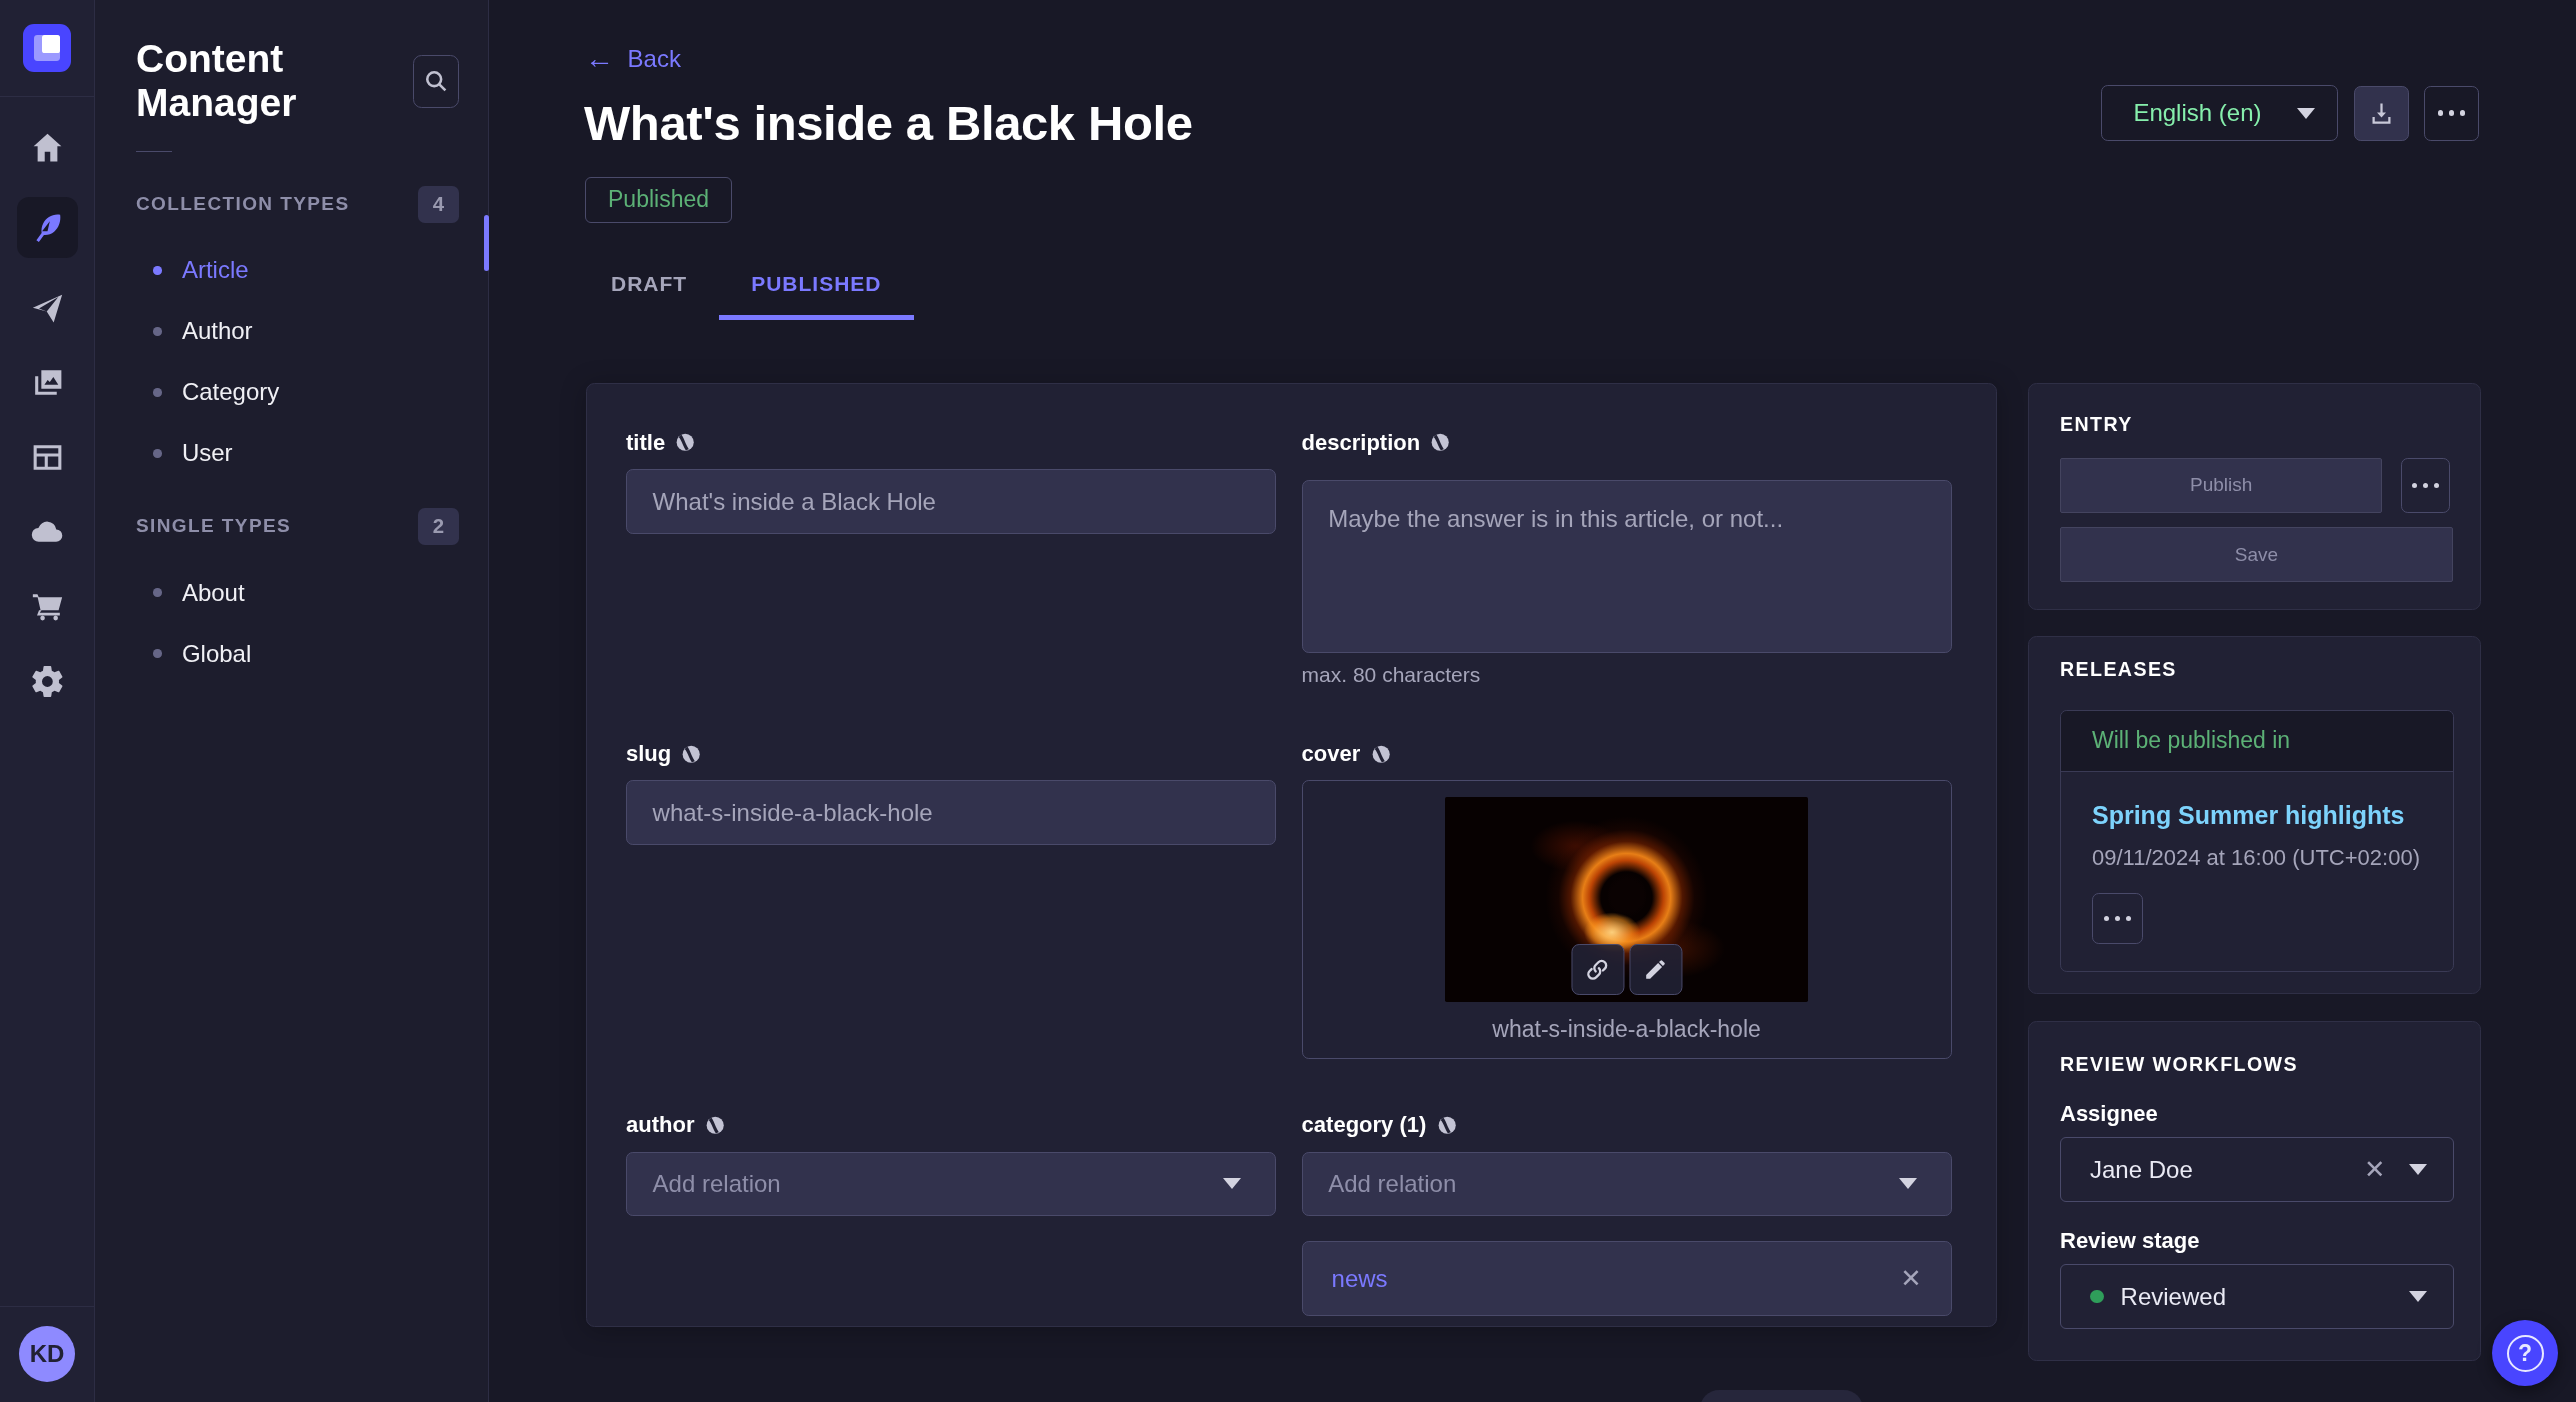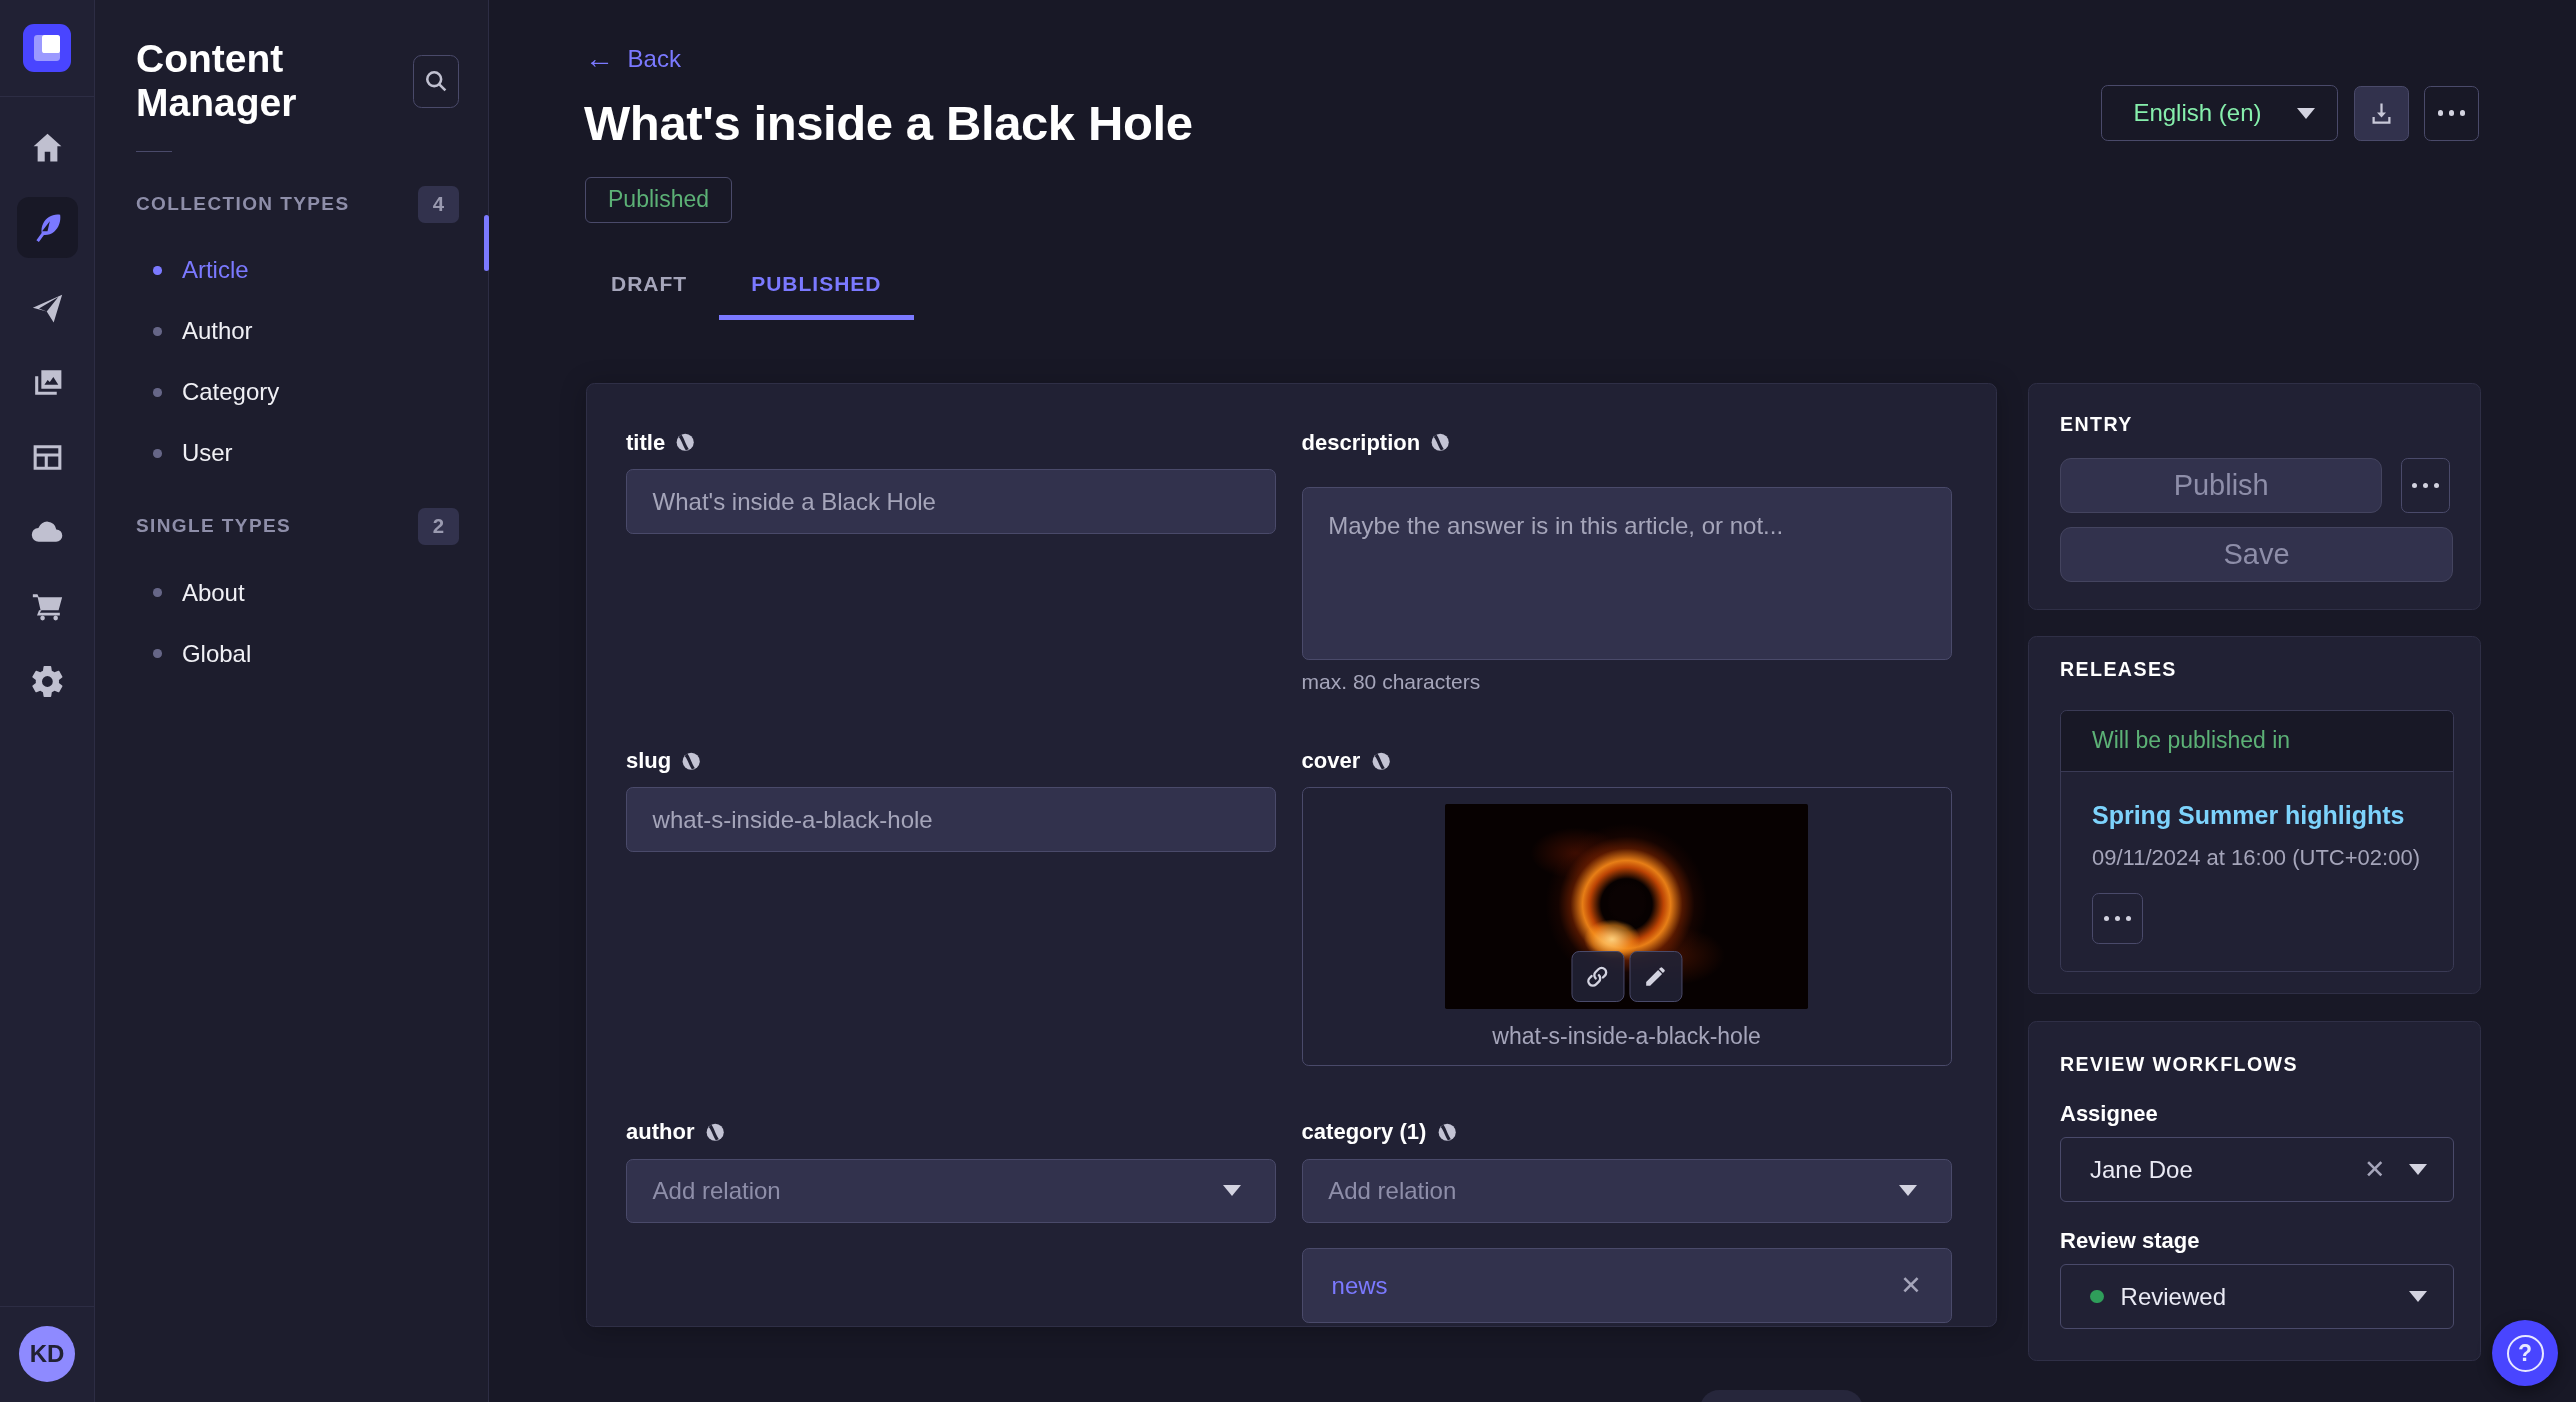--- a/index.html
+++ b/index.html
@@ -78,21 +78,21 @@
 
   
   .form-card { width:1411px; height:944px; background:#212134; border:0.9px solid #2f2f46; border-radius:8.5px;
     padding:41px 39px 0; box-shadow:0 3.4px 25.6px rgba(0,0,0,.25); }
   .grid2 { display:grid; grid-template-columns:650px 650px; column-gap:25.6px; }
   .field-label-row { display:flex; align-items:center; gap:10.2px; height:36px; }
   .field-label { font-size:22px; font-weight:bold; color:#fff; }
   .globe { width:20.4px; height:20.4px; }
   .input-box { margin-top:8.5px; height:65px; background:#32324d; border:0.9px solid #4a4a6a; border-radius:6.8px;
     display:flex; align-items:center; padding:0 25.6px; font-size:24px; color:#a5a5ba; }
-  .textarea-box { margin-top:26px; height:173px; background:#32324d; border:0.9px solid #4a4a6a; border-radius:6.8px;
+  .textarea-box { margin-top:19px; height:173px; background:#32324d; border:0.9px solid #4a4a6a; border-radius:6.8px;
     padding:22px 25.6px; font-size:24px; color:#a5a5ba; line-height:1.35; }
   .hint { margin-top:10.2px; font-size:21px; color:#a5a5ba; }
   .row-2 { margin-top:49px; }
   .row-3 { margin-top:48px; }
 
   .cover-card { margin-top:8.5px; height:279px; background:#212134; border:0.9px solid #4a4a6a; border-radius:6.8px;
     display:flex; flex-direction:column; align-items:center; }
   .blackhole { margin-top:16px; width:363px; height:205px; border-radius:1.7px; position:relative; overflow:hidden;
     background:
       radial-gradient(36px 25.6px at 46% 66%, rgba(255,214,130,.95), rgba(255,150,30,.55) 55%, rgba(120,40,0,0) 78%),
@@ -115,21 +115,21 @@
     display:flex; align-items:center; justify-content:space-between; padding:0 29px;gap:20px; }
   .relation-chip-card .rel { font-size:24px; color:#7b79ff; cursor:pointer; }
   .x-icon { font-size:25.6px; color:#a5a5ba; cursor:pointer; line-height:1; }
 
   
   .side { width:453px; display:flex; flex-direction:column; }
   .panel { background:#212134; border:0.9px solid #2f2f46; border-radius:8.5px; margin-bottom:26.4px; }
   .panel-heading { font-size:19.6px; font-weight:bold; letter-spacing:1.4px; color:#fff; }
   .entry-panel { padding:29px 30px 27px 31px; }
   .entry-btn-row { display:flex; gap:19px; margin-top:22px; }
-  .btn { border-radius:11px; font-size:29px; display:flex; align-items:center; justify-content:center; cursor:pointer; }
+  .btn { border-radius:2px; font-size:19px; display:flex; align-items:center; justify-content:center; cursor:pointer; }
   .btn-disabled { background:#32324d; border:0.9px solid #44445f; color:#8e8ea9; }
   .publish-btn { width:325px; height:55px; }
   .more-sq { width:49px; height:55px; background:transparent; border:0.9px solid #4a4a6a; border-radius:6.8px;
     display:flex; align-items:center; justify-content:center; cursor:pointer; }
   .save-btn { width:393px; height:55px; margin-top:14.5px; }
 
   .releases-panel { padding:20.4px 29px 21px 31px; }
   .release-card { margin-top:29px; width:394px; border:0.9px solid #3a3a55; border-radius:6.8px; overflow:hidden; }
   .release-card-head { height:61px; background:#181826; display:flex; align-items:center; padding:0 31px;
     font-size:23px; color:#5cb176; border-bottom:0.9px solid #3a3a55; }

